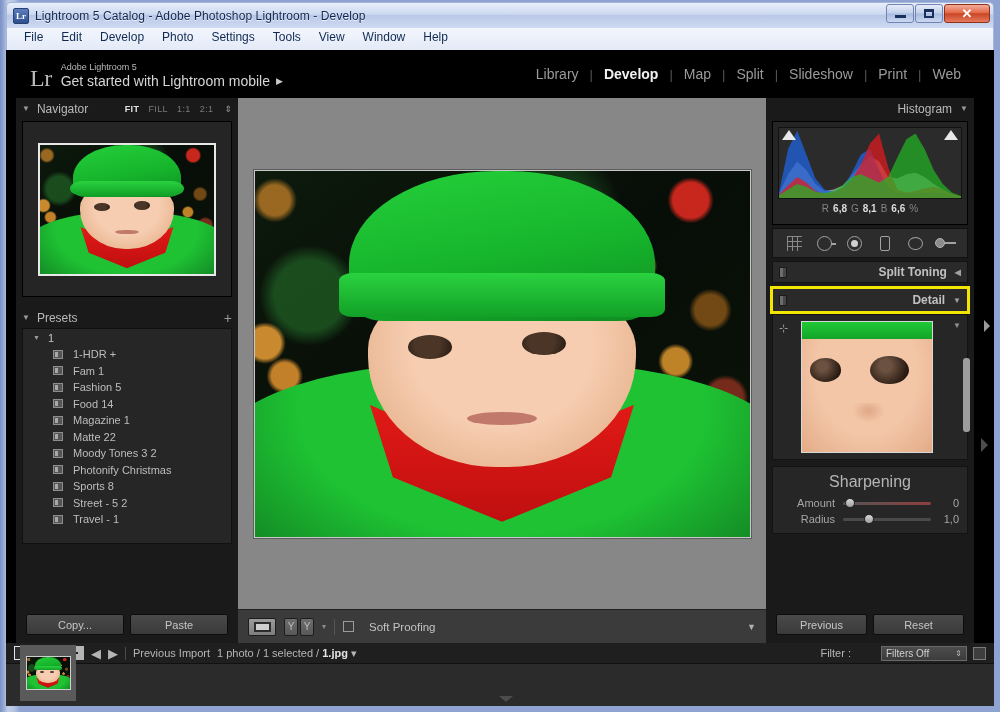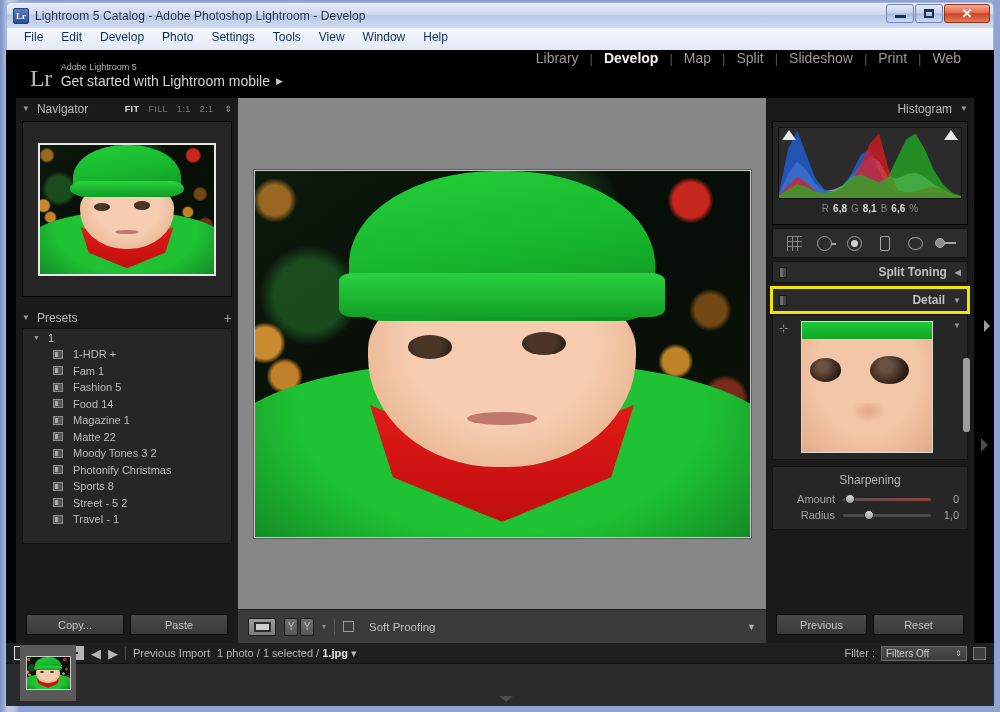--- a/index.html
+++ b/index.html
@@ -71,21 +71,21 @@
   .lr-logo {
     font-family: "Liberation Serif", serif; font-size: 24px; color: #b9b9b9;
     line-height: 1; margin-right: 9px; letter-spacing: -.5px; padding-top: 8px;
   }
   .identity-text { padding-top: 3px; }
   .identity-small { font-size: 9px; color: #b9b9b9; line-height: 12px; }
   .identity-big { font-size: 14px; color: #d6d6d6; line-height: 17px; }
   .identity-big .arr { font-size: 9px; color: #c9c9c9; margin-left: 6px; vertical-align: 2px; }
 
   .modules {
-    position: absolute; right: 22px; top: 0; display: flex; align-items: center; gap: 0;
+    position: absolute; right: 22px; top: 16px; display: flex; align-items: center; gap: 0;
   }
   .module {
     font-size: 14px; color: #9a9a9a; padding: 0 11px; white-space: nowrap; cursor: pointer;
   }
   .module.active { color: #f2f2f2; font-weight: bold; }
   .msep { color: #555; font-size: 13px; }
 
   
   .lr-body { position: absolute; left: 0; top: 48px; right: 0; height: 545px; }
 
@@ -318,21 +318,21 @@
     background: radial-gradient(ellipse at 50% 30%,#f3c6a8 0 55%,#e3ab86 100%); }
   .zp-eye { position: absolute; border-radius: 50%;
     background: radial-gradient(circle at 40% 35%,#6b5140 0 20%,#2c1d14 70%,#120b07 100%); }
   .zp-eye.l { left: 6%; top: 28%; width: 24%; height: 18%; }
   .zp-eye.r { left: 52%; top: 26%; width: 30%; height: 22%; }
   .zp-nose { position: absolute; left: 38%; top: 62%; width: 26%; height: 16%;
     background: radial-gradient(ellipse at 50% 40%,rgba(208,140,108,.55),rgba(208,140,108,0) 70%); }
   .detail-tri { font-size: 8px; color: #909090; margin-left: auto; }
 
   .slider-section { margin: 6px 6px 0 6px; background: #262626; border: 1px solid #131313; padding: 4px 8px 6px; }
-  .ss-title { text-align: center; font-size: 12px; color: #b5b5b5; padding: 2px 0 4px; }
+  .ss-title { text-align: center; font-size: 16px; color: #b5b5b5; padding: 2px 0 4px; }
   .srow { display: flex; align-items: center; height: 16px; }
   .sname { width: 54px; text-align: right; font-size: 11px; color: #a5a5a5; margin-right: 8px; }
   .strack { flex: 1; height: 3px; background: #4a4a4a; border-radius: 2px; position: relative; }
   .strack.red { background: linear-gradient(to right,#545454 0%,#8d3f3f 100%); }
   .sknob {
     position: absolute; top: -3.5px; width: 10px; height: 10px; border-radius: 50%;
     background: linear-gradient(to bottom,#d8d8d8,#9e9e9e); border: 1px solid #2a2a2a;
   }
   .sval { width: 28px; text-align: right; font-size: 11px; color: #a5a5a5; }
 
@@ -362,21 +362,21 @@
     background-size: 8px 8px;
   }
   .fs-arr { color: #b5b5b5; font-size: 13px; line-height: 13px; }
   .fs-sep { width: 1px; height: 13px; background: #4a4a4a; }
   .fs-txt { font-size: 11px; color: #b6b6b6; white-space: nowrap; }
   .fs-txt b { color: #e4e4e4; }
   .fs-right { margin-left: auto; display: flex; align-items: center; gap: 6px; }
   .fs-filter-box {
     width: 86px; height: 15px; border: 1px solid #6a6a6a;
     background: linear-gradient(to bottom,#4c4c4c,#3c3c3c);
-    display: flex; align-items: center; padding: 0 4px; font-size: 10px; color: #cfcfcf;
+    display: flex; align-items: center; padding: 0 4px; font-size: 10px; color: #cfcfcf; margin-left: 24px;
   }
   .fs-spin { margin-left: auto; font-size: 8px; color: #bdbdbd; line-height: 7px; text-align: center; }
   .fs-icon2 { width: 13px; height: 13px; border: 1px solid #7a7a7a; background: #3e3e3e; }
   .fs-strip { height: 42px; background: #2b2b2b; display: flex; align-items: center; padding-left: 10px; }
   .fs-cell { width: 56px; height: 56px; background: #5a5a5a; display: flex; align-items: center; justify-content: center;
     position: absolute; left: 14px; top: 2px; }
   .fs-thumb { width: 45px; height: 34px; border: 1px solid #cfcfcf; overflow: hidden; }
 </style>
 </head>
 <body>

